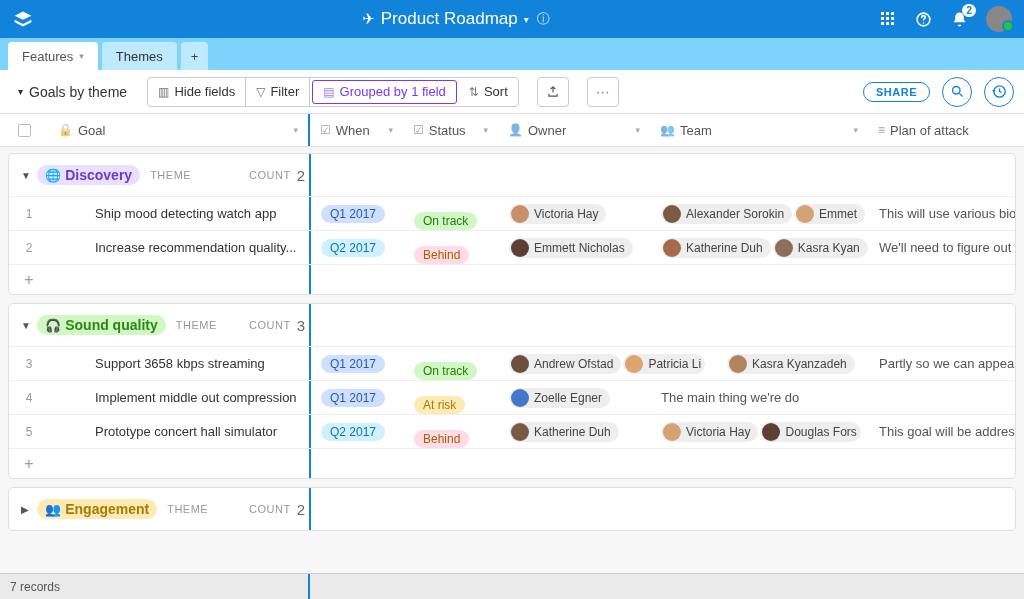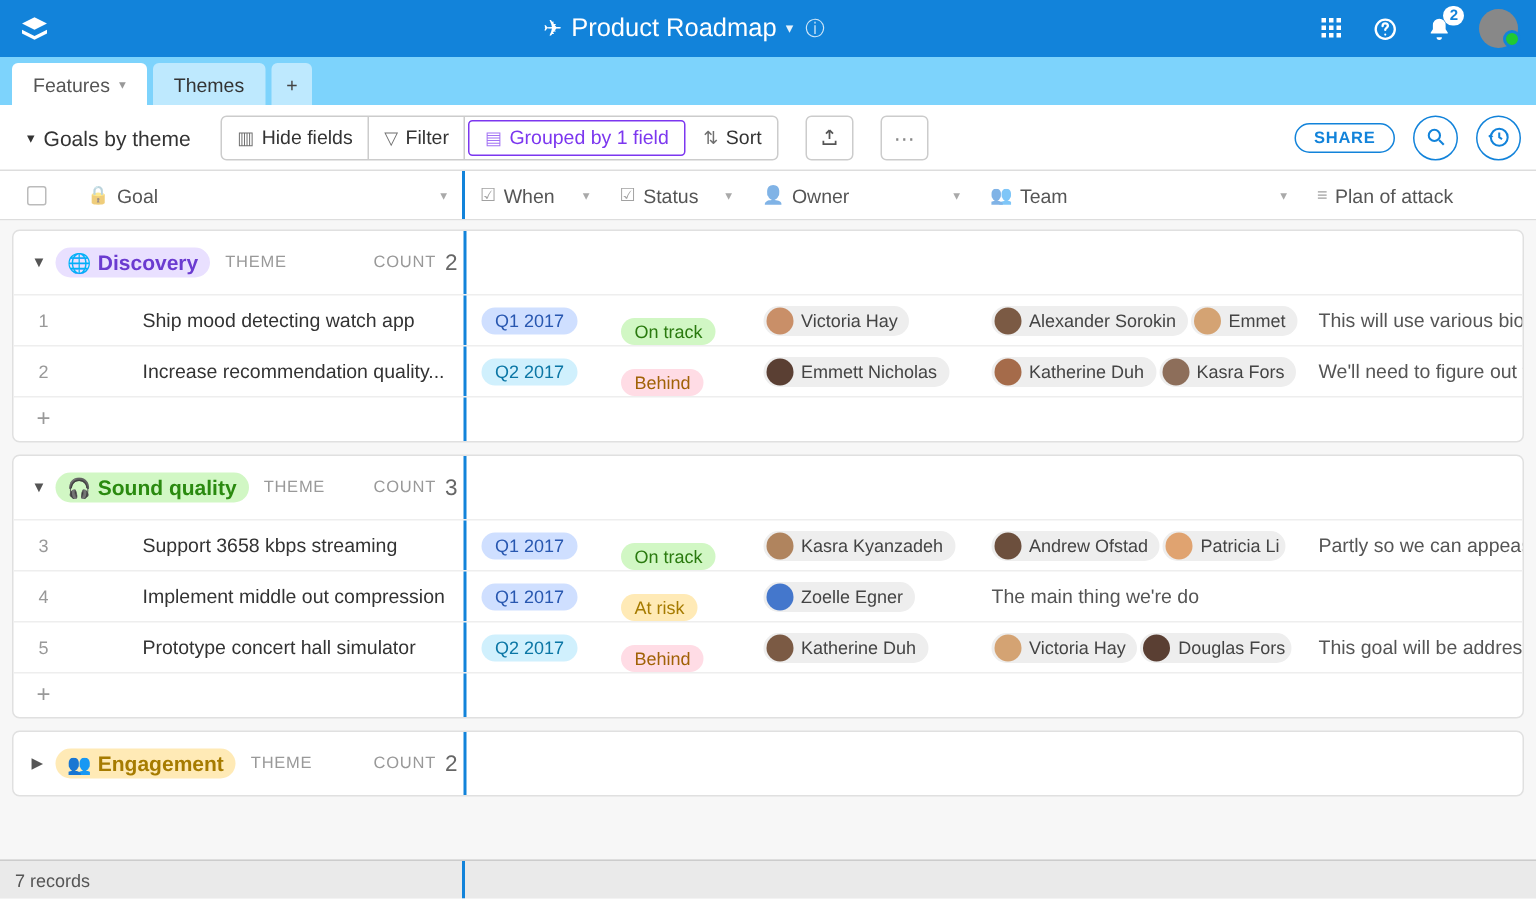--- a/index.html
+++ b/index.html
@@ -308,21 +308,21 @@
               <span>Emmett Nicholas</span>
             </span>
           </div>
       <div class="cell cell-team">
             <span class="person-chip ">
               <span class="pa c5"></span>
               <span>Katherine Duh</span>
             </span>
             <span class="person-chip ">
               <span class="pa c6"></span>
-              <span>Kasra Fors</span>
+              <span>Kasra Kyan</span>
             </span>
           </div>
       <div class="cell cell-plan">We'll need to figure out t</div>
     </div>
         <div class="add-row">
           <div class="plus">+</div>
           <div style="width:260px"></div>
           <div style="border-left:2px solid #1283da;height:100%;flex:1"></div>
         </div>
       </div>
@@ -344,34 +344,34 @@
   </div>
         <div class="row">
       <div class="cell cell-num">3</div>
       <div class="cell cell-goal">Support 3658 kbps streaming</div>
       <div class="cell cell-when">
             <span class="pill pill-q1">Q1 2017</span>
           </div>
       <div class="cell cell-status">
             <span class="pill pill-ontrack">On track</span>
           </div>
+      <div class="cell cell-team">
+            <span class="person-chip ">
+              <span class="pa c8"></span>
+              <span>Andrew Ofstad</span>
+            </span>
+            <span class="person-chip trunc">
+              <span class="pa c9"></span>
+              <span>Patricia Li</span>
+            </span>
+          </div>
       <div class="cell cell-owner">
             <span class="person-chip">
               <span class="pa c7"></span>
               <span>Kasra Kyanzadeh</span>
-            </span>
-          </div>
-      <div class="cell cell-team">
-            <span class="person-chip ">
-              <span class="pa c8"></span>
-              <span>Andrew Ofstad</span>
-            </span>
-            <span class="person-chip trunc">
-              <span class="pa c9"></span>
-              <span>Patricia Li</span>
             </span>
           </div>
       <div class="cell cell-plan">Partly so we can appeas</div>
     </div>
         <div class="row">
       <div class="cell cell-num">4</div>
       <div class="cell cell-goal">Implement middle out compression</div>
       <div class="cell cell-when">
             <span class="pill pill-q1">Q1 2017</span>
           </div>

